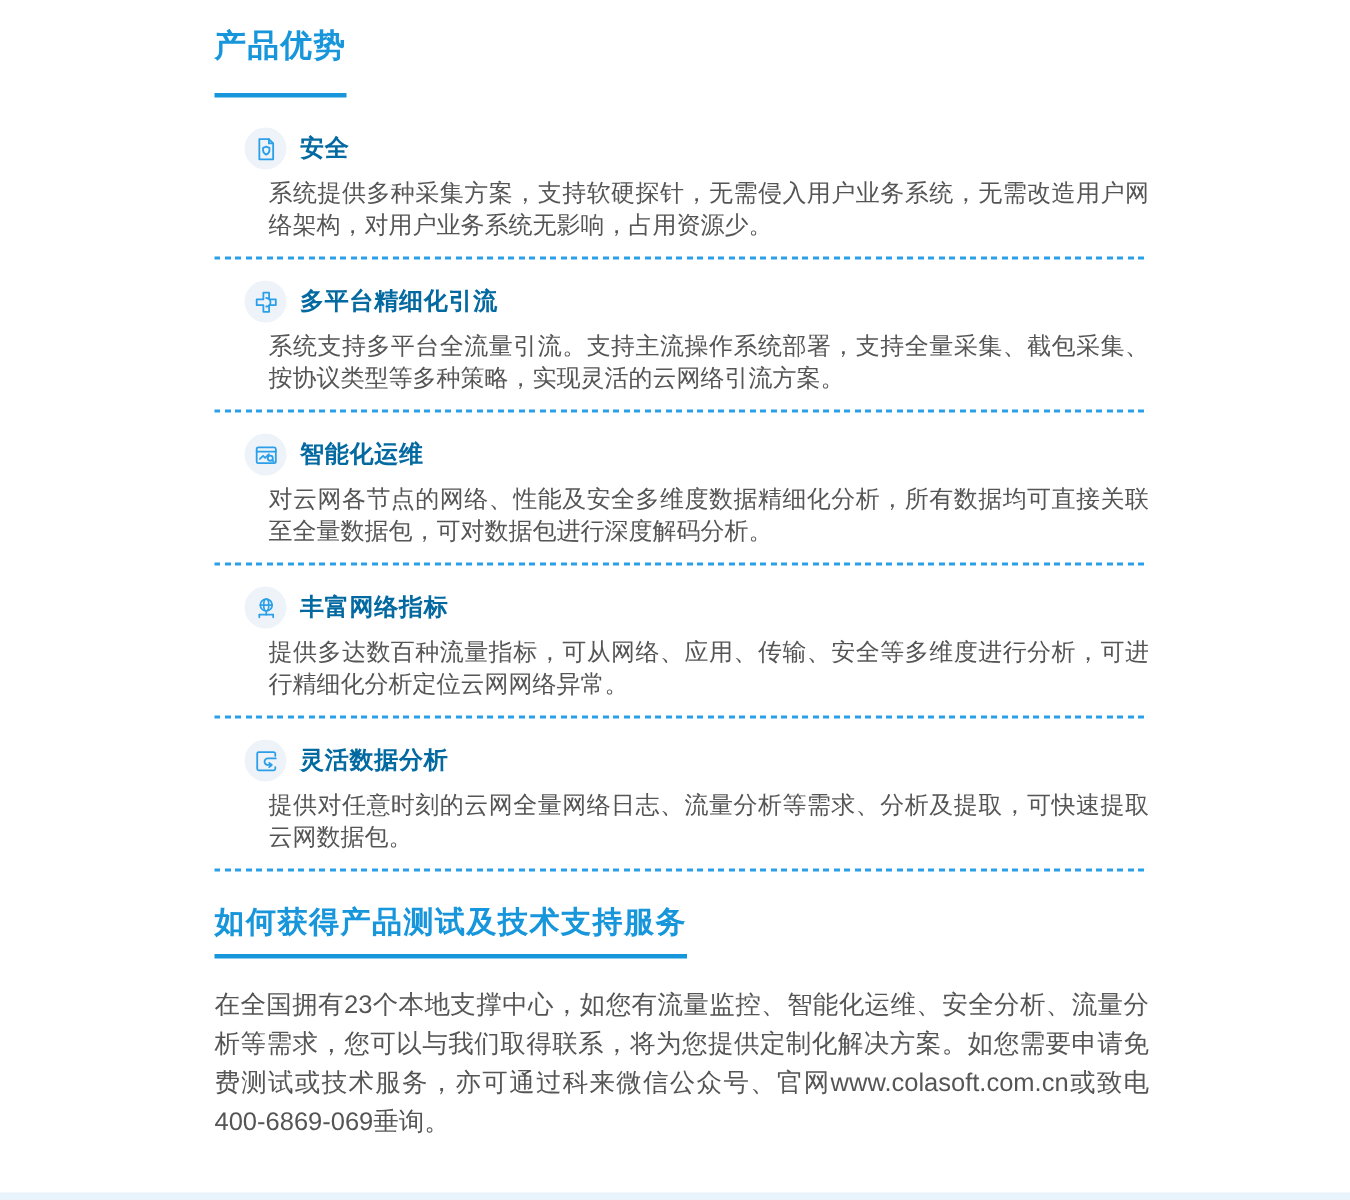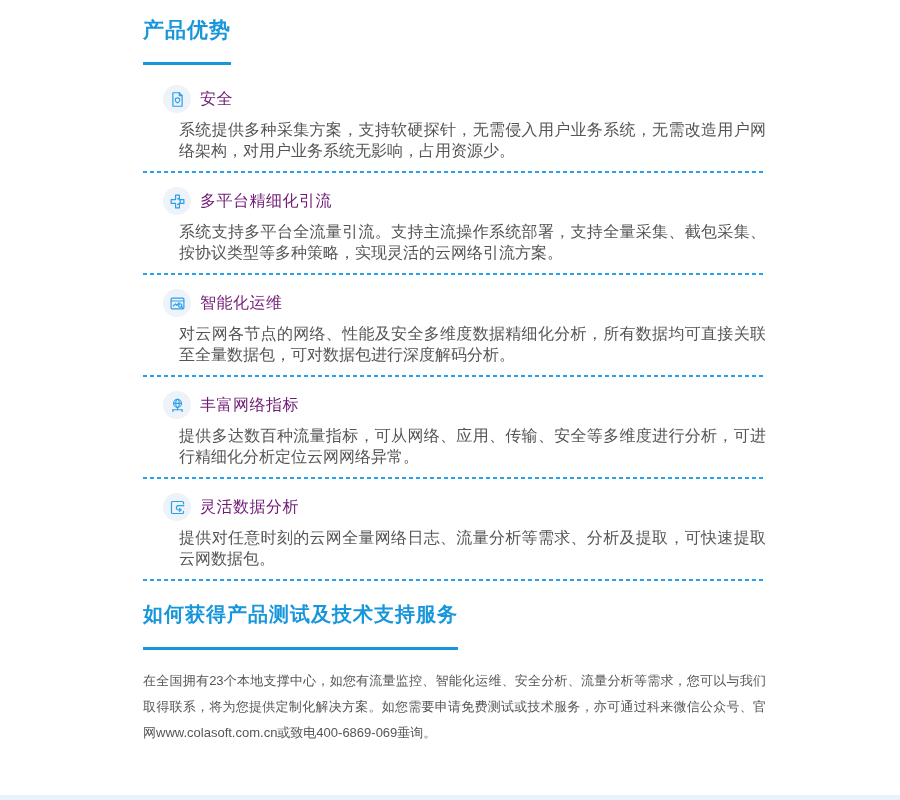--- a/index.html
+++ b/index.html
@@ -21,39 +21,39 @@
   .features { margin-top:20px; }
 
   .feature-body { margin-left:20px; }
   .feature-head { display:flex; align-items:center; gap:9px; margin-bottom:6px; }
   .icon-circle {
     width:28px; height:28px; border-radius:50%;
     background:#eef3f9; flex:0 0 28px;
     display:flex; align-items:center; justify-content:center;
   }
   .icon-circle svg { display:block; }
-  .feature-title { font-size:16px; font-weight:400; color:#701a75; letter-spacing:0.5px; }
+  .feature-title { font-size:16px; font-weight:700; color:#0369a1; letter-spacing:0.5px; }
   .feature-desc { font-size:16px; color:#555555; line-height:21px; text-align:justify;margin-left:16px; }
 
   .separator {
     height:2px; margin:10px 0 14px 0;
     background:repeating-linear-gradient(90deg,#2aa0e8 0 4px,transparent 4px 7px);
   }
 
   .support-section { margin-top:20px; }
   .support-title {
     display:inline-block;
     font-size:20px; font-weight:700; color:#1796db;
     letter-spacing:1px;
-    padding-bottom:19px;
+    padding-bottom:8px;
     border-bottom:3px solid #1796db;
   }
   .support-desc {
     margin-top:18px;
-    font-size:13px; color:#555555; line-height:26px; text-align:justify;
+    font-size:17px; color:#555555; line-height:26px; text-align:justify;
   }
   .bottom-strip {
     position:absolute; left:0; bottom:0; width:900px; height:5px;
     background:#e9f3fb;
   }
 </style>
 </head>
 <body>
 
 <div class="content">

